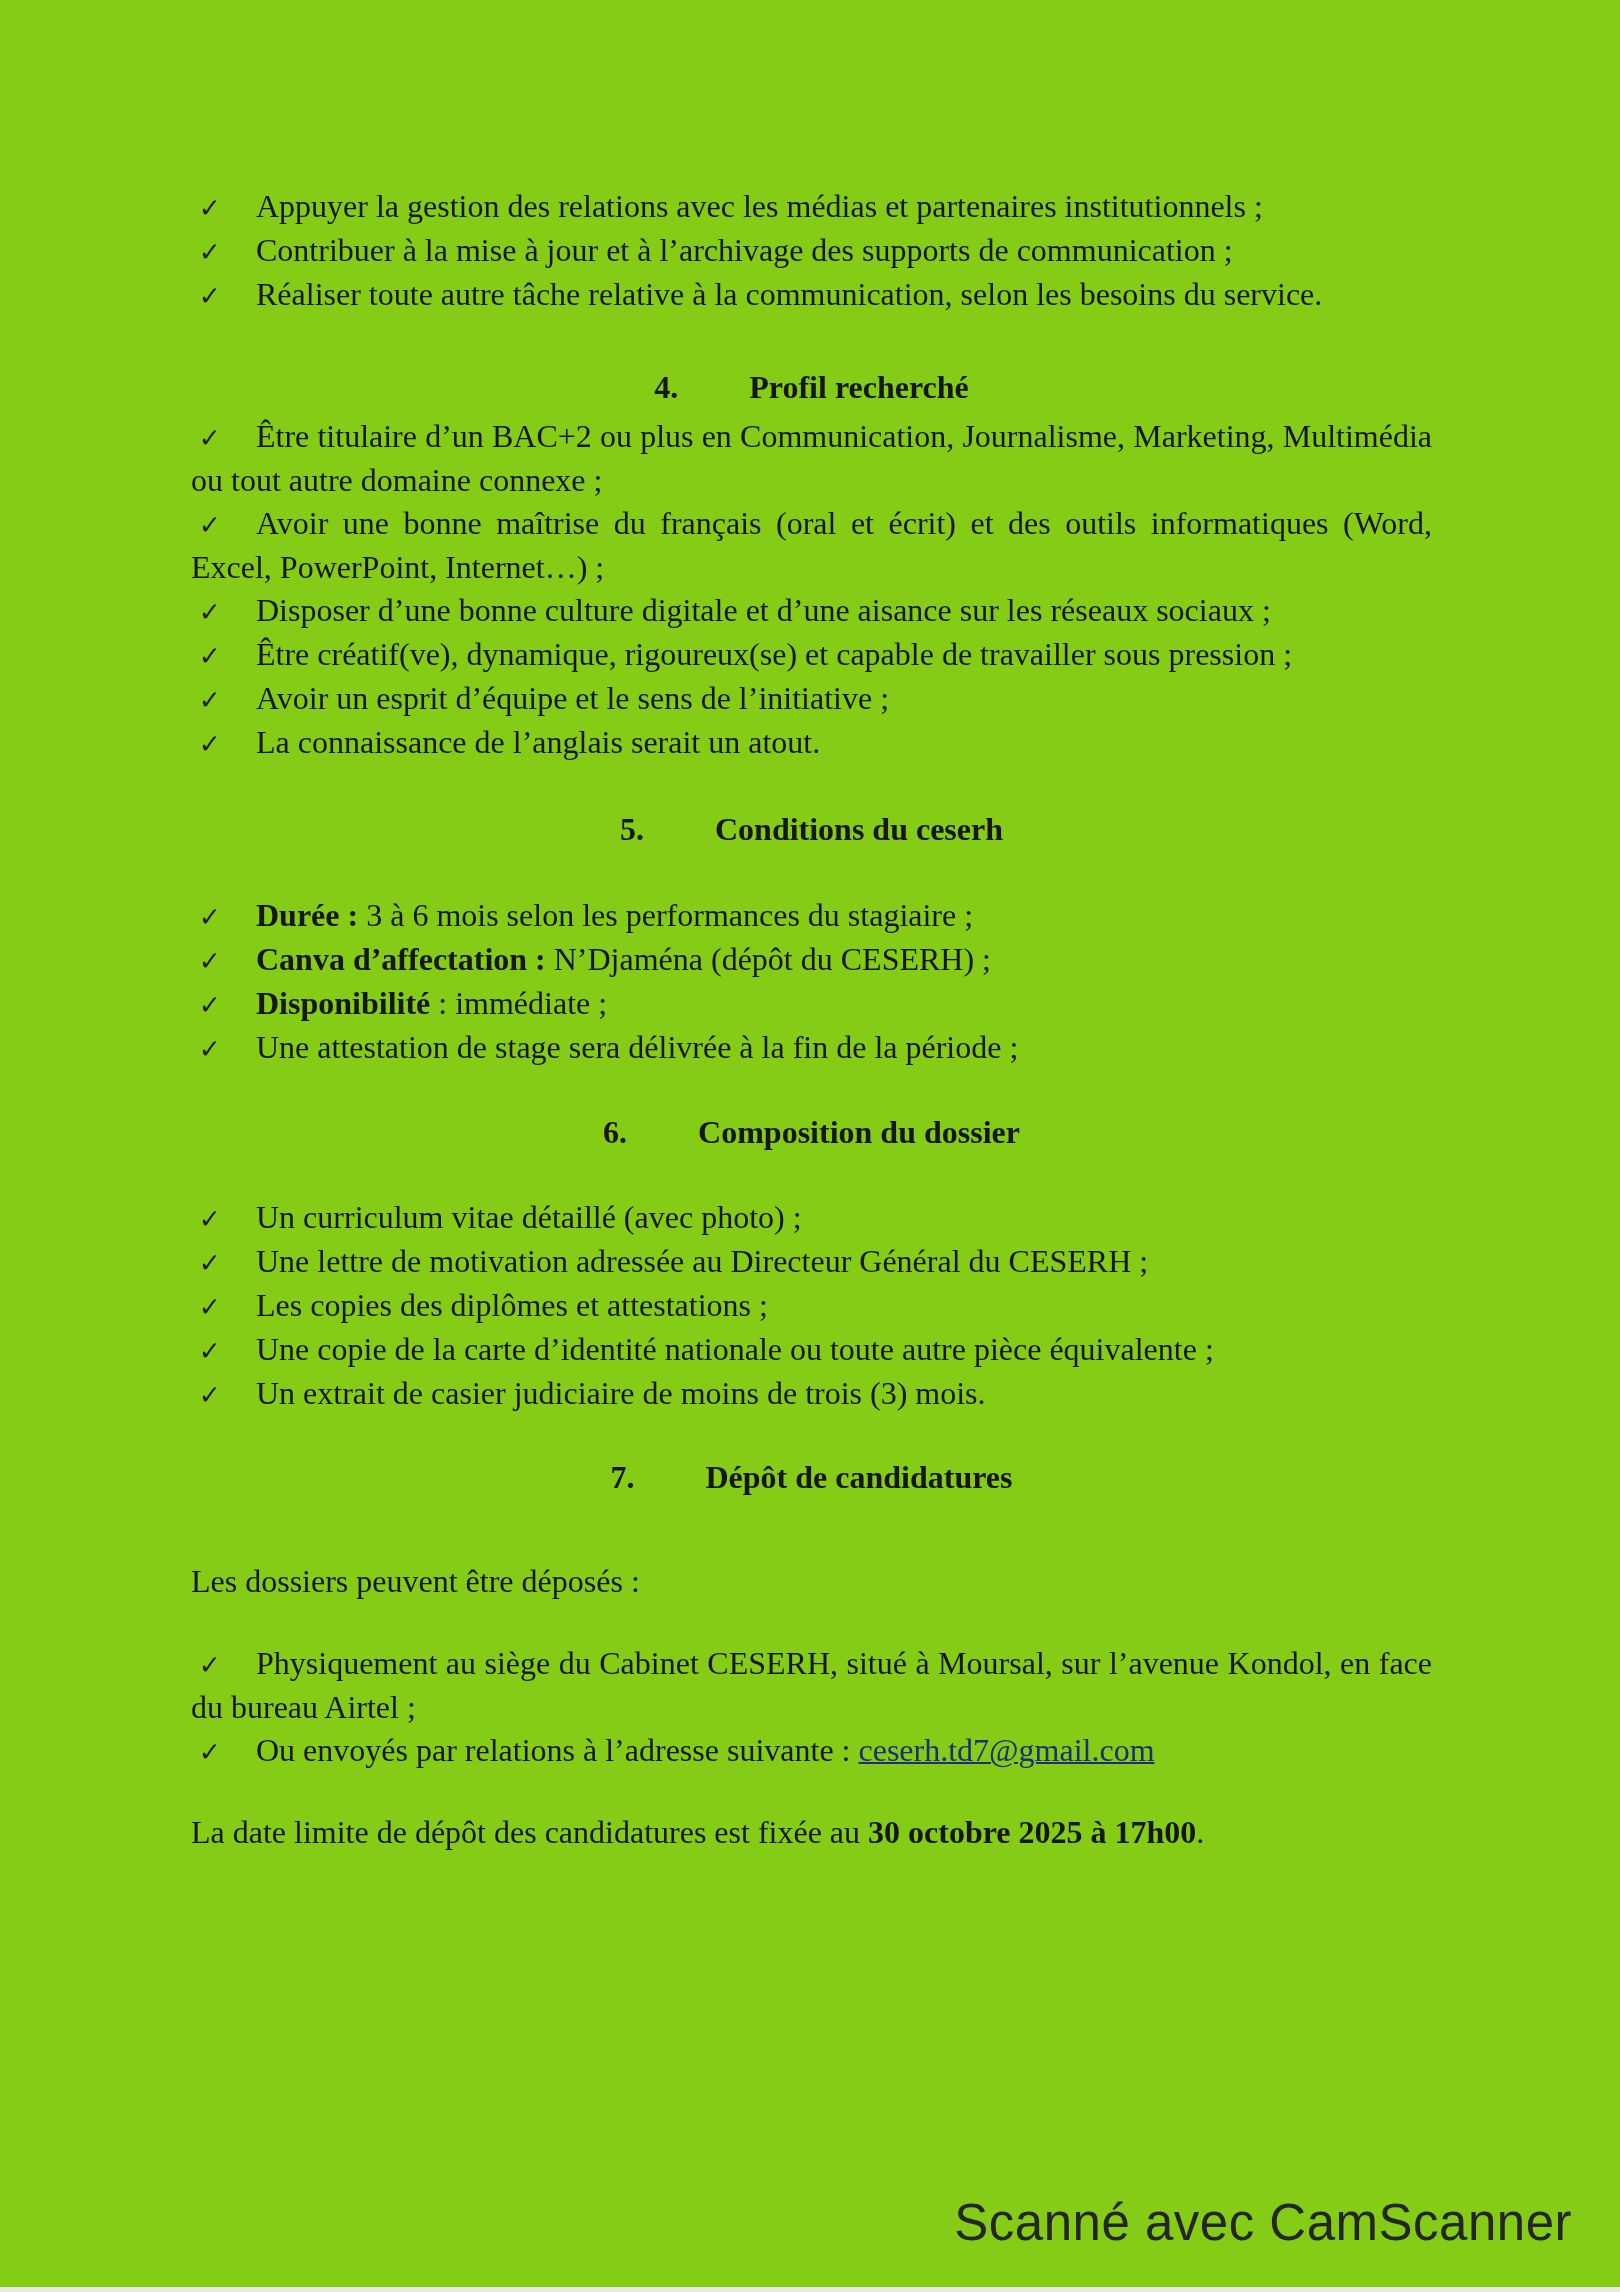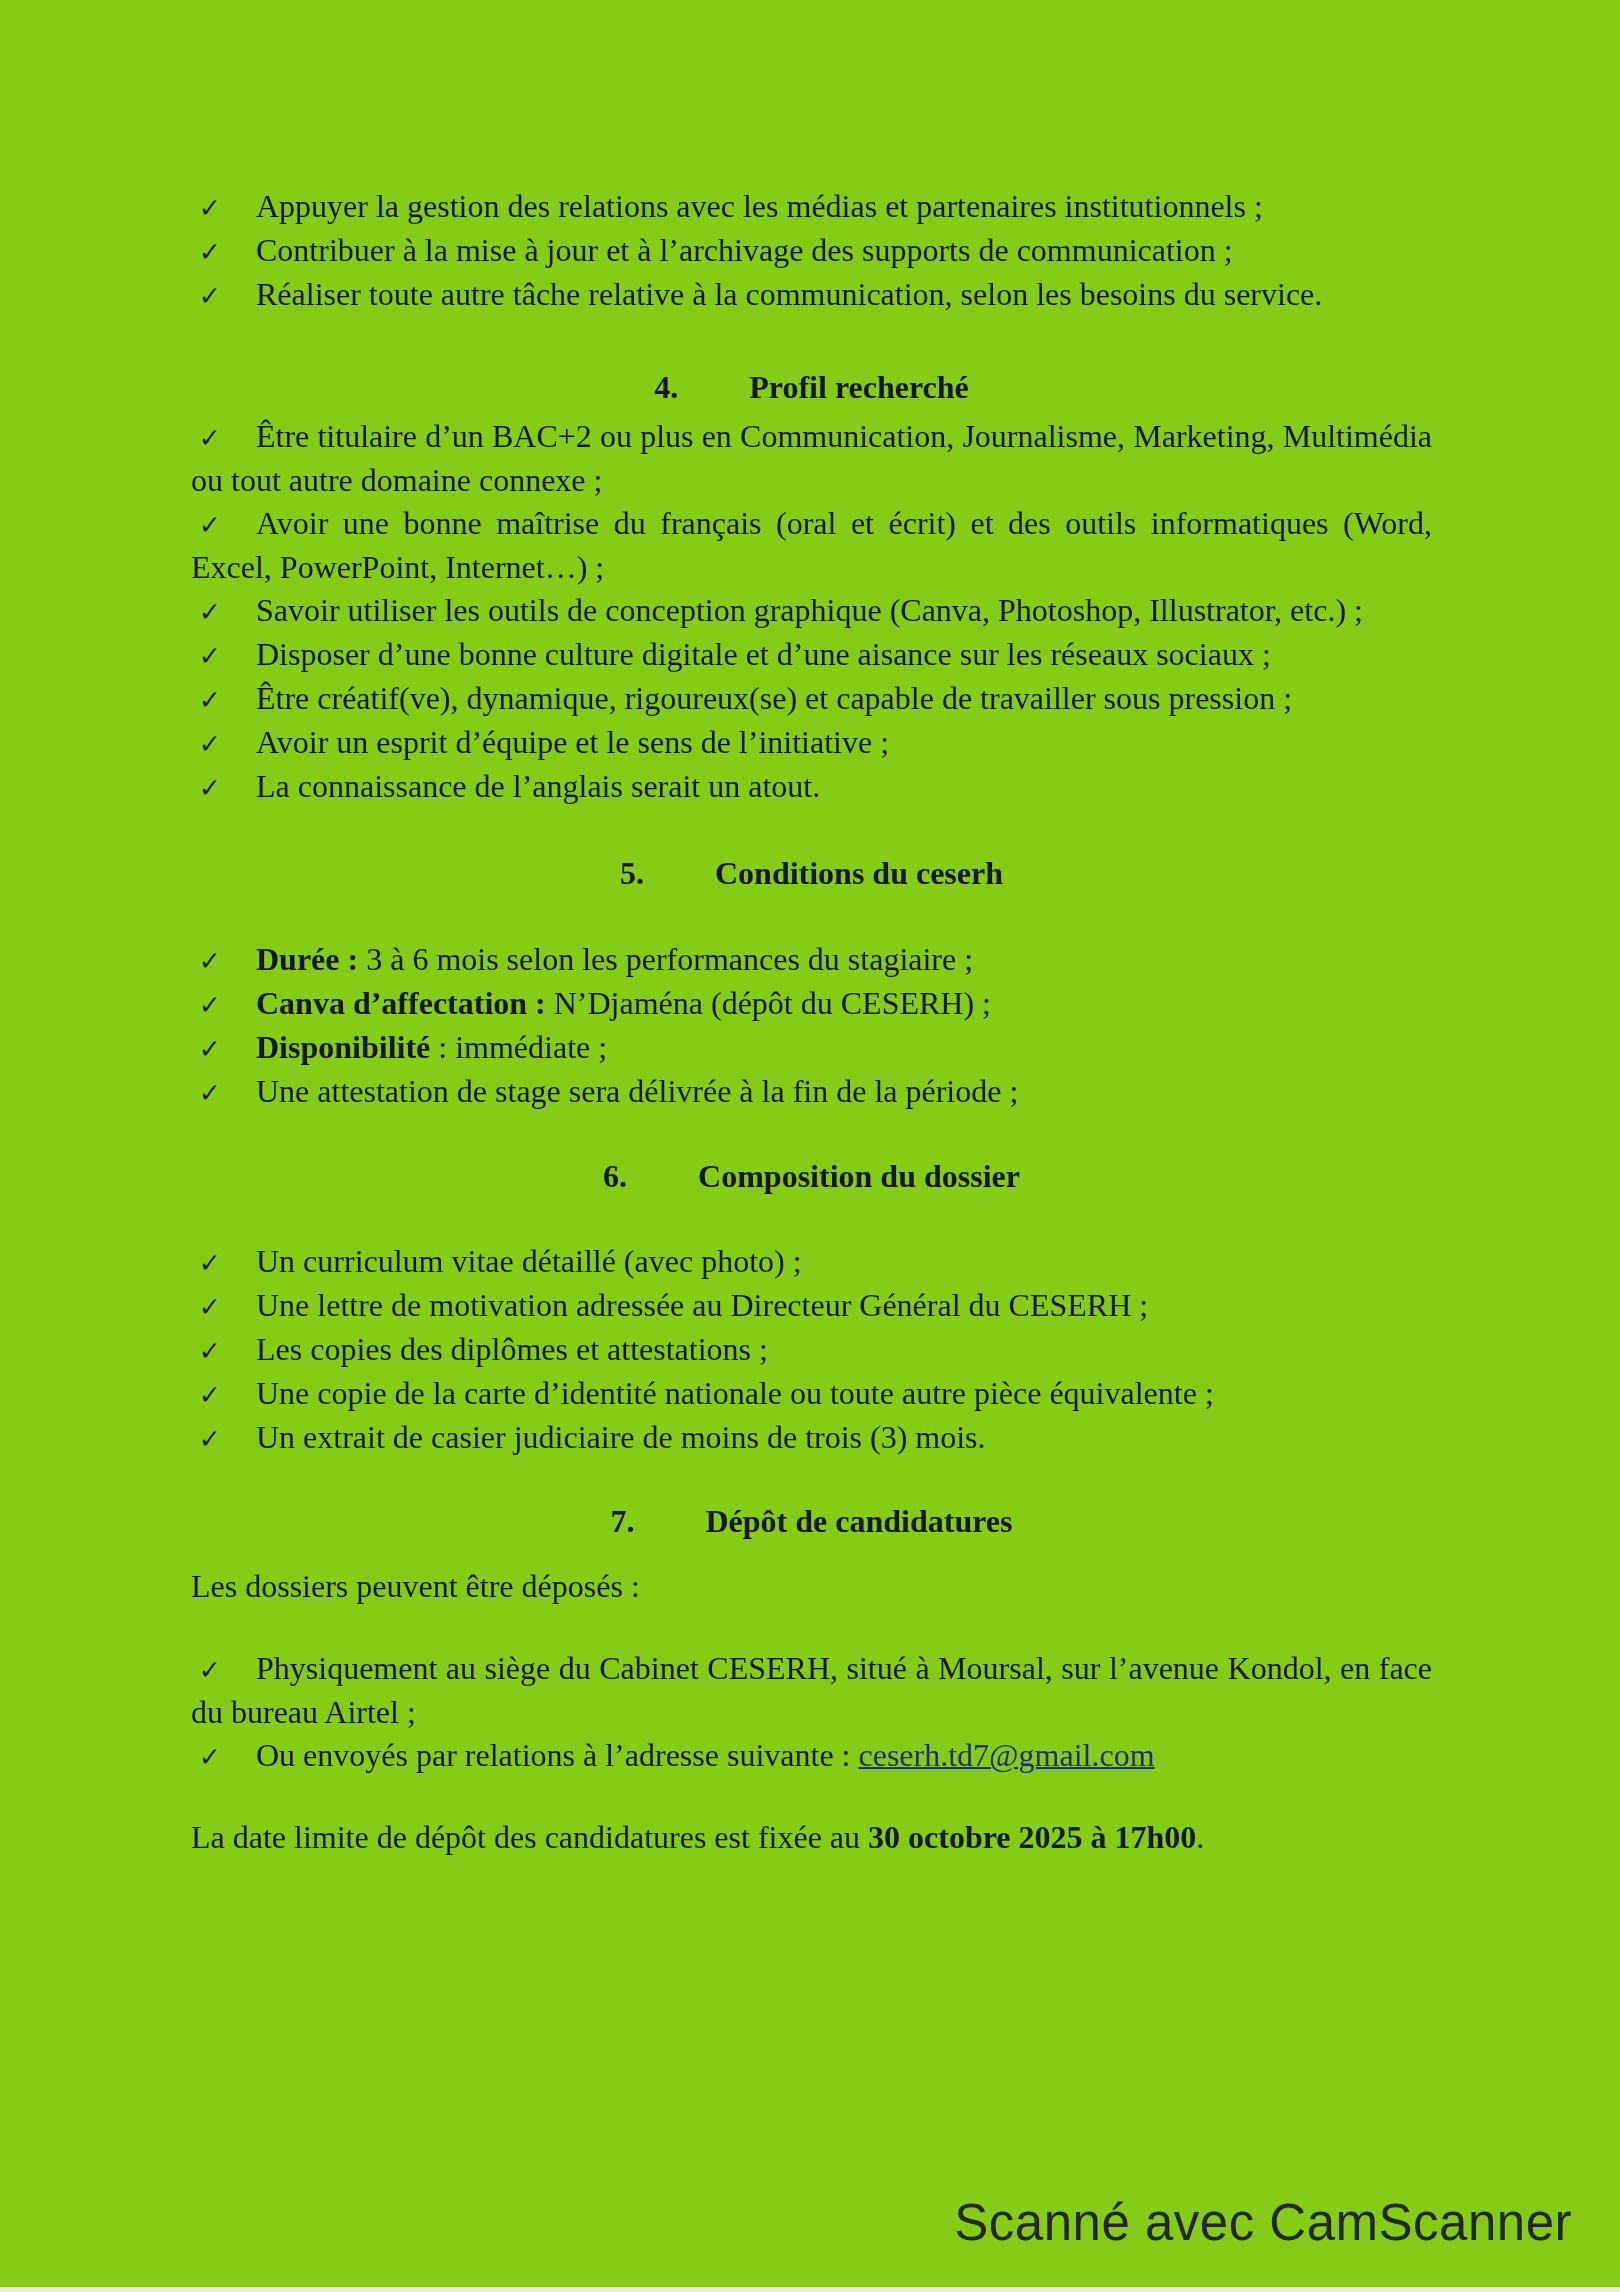--- a/index.html
+++ b/index.html
@@ -51,21 +51,21 @@
   .email {
     color: #1e2d78;
     text-decoration: underline;
     text-decoration-thickness: 2px;
   }
   .g4  { margin-top: 3.9px; }
   .g39 { margin-top: 38px; }
   .g40 { margin-top: 39px; }
   .g41 { margin-top: 40px; }
   .g42 { margin-top: 41px; }
-  .g44 { margin-top: 20px; }
+  .g44 { margin-top: 59px; }
   .g48 { margin-top: 47px; }
   .watermark {
     position: absolute;
     right: 48px;
     bottom: 35px;
     font-family: "Liberation Sans", sans-serif;
     font-size: 51px;
     color: #252525;
     letter-spacing: 0.5px;
   }
@@ -80,21 +80,20 @@
     <p class="item"><span class="check">✓</span><span>Contribuer à la mise à jour et à l’archivage des supports de communication ;</span></p>
     <p class="item"><span class="check">✓</span><span>Réaliser toute autre tâche relative à la communication, selon les besoins du service.</span></p>
 
     <div class="heading g48">
       <span class="hnum">4.</span>
       <span class="htitle">Profil recherché</span>
     </div>
     <div class="g4">
       <p class="item"><span class="check">✓</span><span>Être titulaire d’un BAC+2 ou plus en Communication, Journalisme, Marketing, Multimédia ou tout autre domaine connexe ;</span></p>
       <p class="item"><span class="check">✓</span><span>Avoir une bonne maîtrise du français (oral et écrit) et des outils informatiques (Word, Excel, PowerPoint, Internet…) ;</span></p>
-      <p class="item"><span class="check">✓</span><span>Savoir utiliser les outils de conception graphique (Canva, Photoshop, Illustrator, etc.) ;</span></p>
       <p class="item"><span class="check">✓</span><span>Disposer d’une bonne culture digitale et d’une aisance sur les réseaux sociaux ;</span></p>
       <p class="item"><span class="check">✓</span><span>Être créatif(ve), dynamique, rigoureux(se) et capable de travailler sous pression ;</span></p>
       <p class="item"><span class="check">✓</span><span>Avoir un esprit d’équipe et le sens de l’initiative ;</span></p>
       <p class="item"><span class="check">✓</span><span>La connaissance de l’anglais serait un atout.</span></p>
     </div>
 
     <div class="heading g42">
       <span class="hnum">5.</span>
       <span class="htitle">Conditions du ceserh</span>
     </div>

